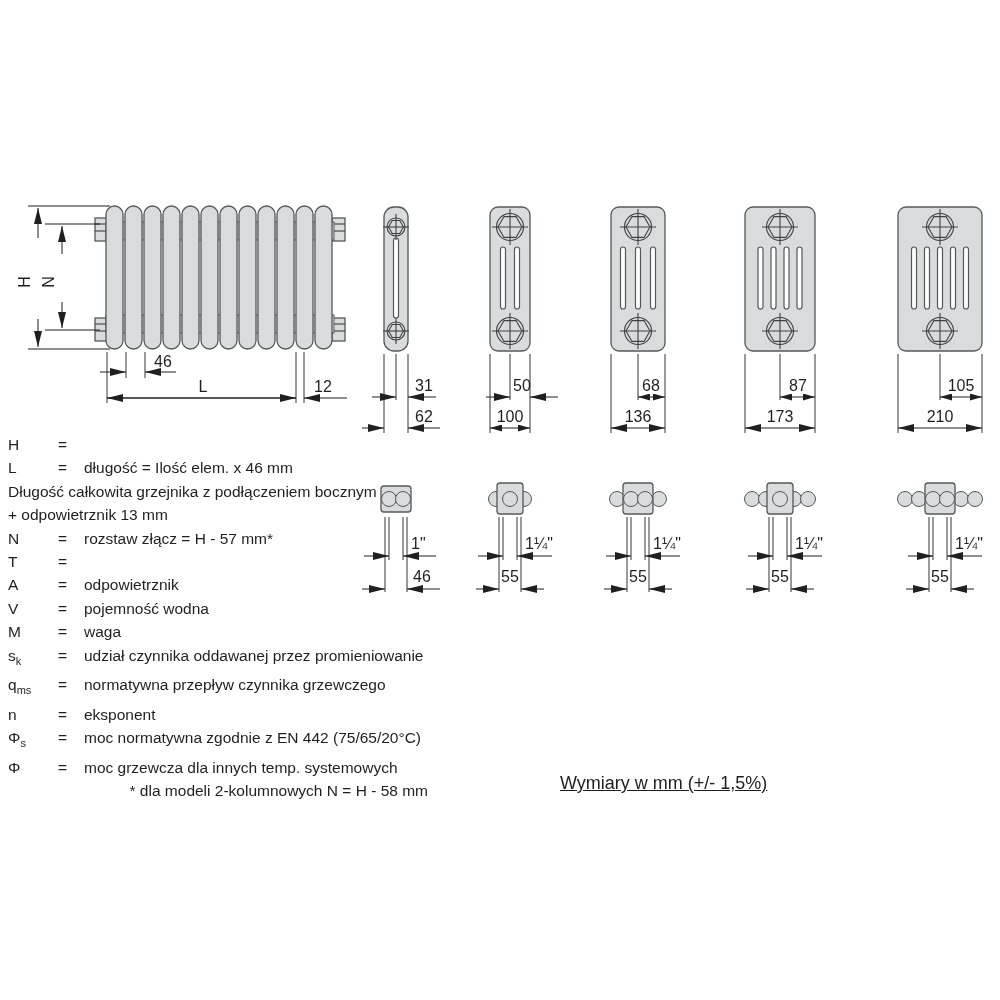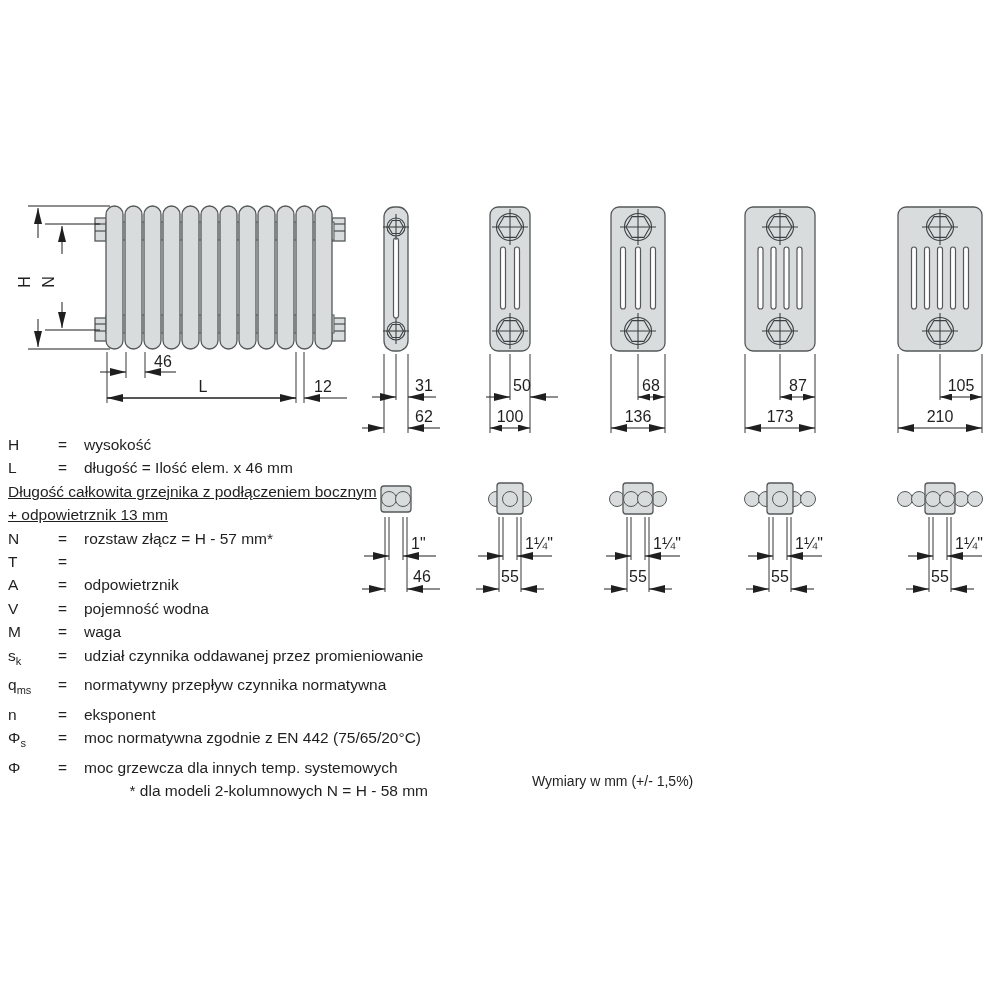--- a/index.html
+++ b/index.html
@@ -8,24 +8,24 @@
   #drawing{position:absolute;left:0;top:0;}
   svg text{font-family:"Liberation Sans", sans-serif;font-size:16px;fill:#1f1f1f;}
   .shape{fill:#d9dcdc;stroke:#545859;stroke-width:1.3;}
   .shape-noline{fill:#d9dcdc;stroke:#545859;stroke-width:1;}
   .slot{fill:#ffffff;stroke:#545859;stroke-width:1.2;}
   .detail{fill:none;stroke:#3c4042;stroke-width:1.1;}
   .dim{stroke:#1f1f1f;stroke-width:1;fill:none;}
   .ext{stroke:#1f1f1f;stroke-width:0.9;fill:none;}
   #legend{position:absolute;left:8px;top:433px;width:420px;font-size:15.5px;line-height:23.4px;}
   .lrow{display:grid;grid-template-columns:50px 26px auto;white-space:nowrap;}
-  .lfull{white-space:nowrap;text-decoration:underline;}
+  .lfull{white-space:nowrap;}
   .lindent{padding-left:72px;white-space:nowrap;text-align:right;}
   .lsym sub, .linline sub{font-size:11px;}
-  #footnote{position:absolute;left:532px;top:773px;font-size:14px;white-space:nowrap;}
+  #footnote{position:absolute;left:560px;top:773px;font-size:18px;white-space:nowrap;text-decoration:underline;}
 </style>
 </head>
 <body>
 
 <div id="page">
 
 <svg id="drawing" width="1000" height="1000" viewBox="0 0 1000 1000">
   <defs>
     <marker id="ah" markerUnits="userSpaceOnUse" markerWidth="16" markerHeight="8" refX="16" refY="4" orient="auto">
       <path d="M0,0 L16,4 L0,8 Z" fill="#1f1f1f"></path>
@@ -294,21 +294,20 @@
     <line x1="906" y1="589" x2="929" y2="589" class="dim" marker-end="url(#ah)"></line>
     <line x1="974" y1="589" x2="951" y2="589" class="dim" marker-end="url(#ah)"></line>
     <text x="940" y="582" text-anchor="middle">55</text>
   </g>
 </svg>
 
   <div id="legend">
     <div class="lrow">
         <span class="lsym"><span>H</span></span>
         <span class="leq">=</span>
-        <span class="ltxt">wysokość</span>
       </div>
     <div class="lrow">
         <span class="lsym"><span>L</span></span>
         <span class="leq">=</span>
         <span class="ltxt">długość = Ilość elem. x 46 mm</span>
       </div>
     <div class="lfull">Długość całkowita grzejnika z podłączeniem bocznym</div>
     <div class="lfull">+ odpowietrznik 13 mm</div>
     <div class="lrow">
         <span class="lsym"><span>N</span></span>
@@ -335,21 +334,21 @@
         <span class="ltxt">waga</span>
       </div>
     <div class="lrow">
         <span class="lsym"><span>s</span><sub>k</sub></span>
         <span class="leq">=</span>
         <span class="ltxt">udział czynnika oddawanej przez promieniowanie</span>
       </div>
     <div class="lrow">
         <span class="lsym"><span>q</span><sub>ms</sub></span>
         <span class="leq">=</span>
-        <span class="ltxt">normatywny przepływ czynnika normatywna</span>
+        <span class="ltxt">normatywna przepływ czynnika grzewczego</span>
       </div>
     <div class="lrow">
         <span class="lsym"><span>n</span></span>
         <span class="leq">=</span>
         <span class="ltxt">eksponent</span>
       </div>
     <div class="lrow">
         <span class="lsym"><span>Φ</span><sub>s</sub></span>
         <span class="leq">=</span>
         <span class="ltxt">moc normatywna zgodnie z EN 442 (75/65/20°C)</span>

